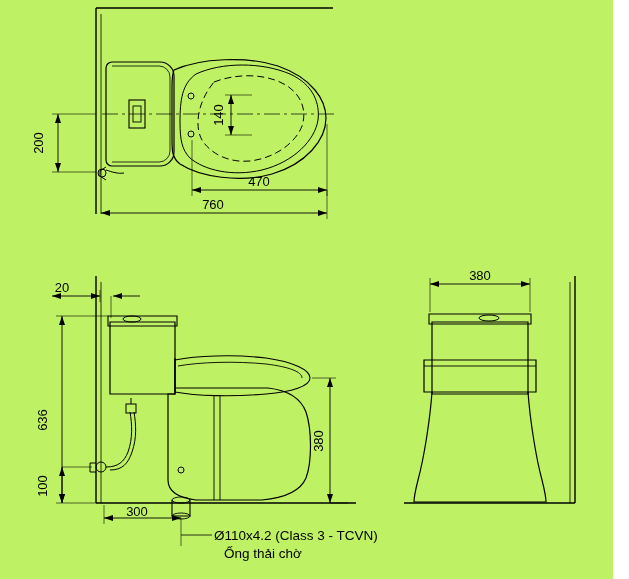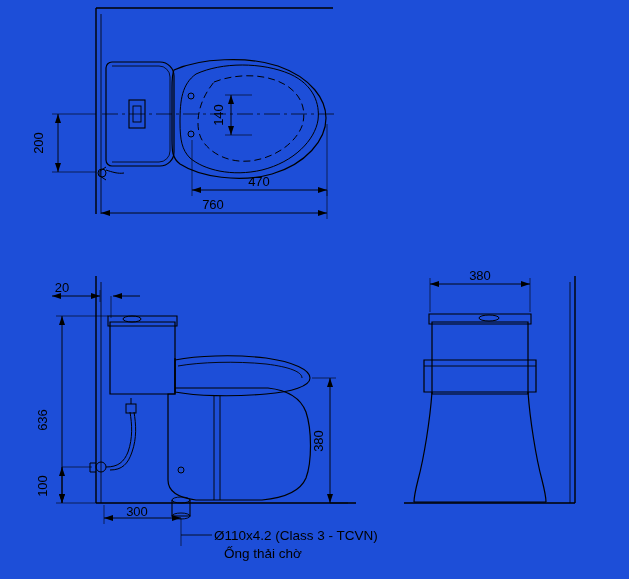--- a/index.html
+++ b/index.html
@@ -5,24 +5,25 @@
   html, body {
     margin: 0;
     padding: 0;
     background: #ffffff;
   }
   body {
     font-family: "Liberation Sans", sans-serif;
   }
   #sheet {
     position: relative;
-    width: 629px;
+    width: 582px;
     height: 579px;
-    background: #1d4ed8;
+    background: #bef264;
     overflow: hidden;
+    padding-left: 31px;
   }
   #sheet svg {
     position: absolute;
     left: 0;
     top: 0;
   }
   .dimtext {
     font-family: "Liberation Sans", sans-serif;
     font-size: 13px;
     fill: #000000;

